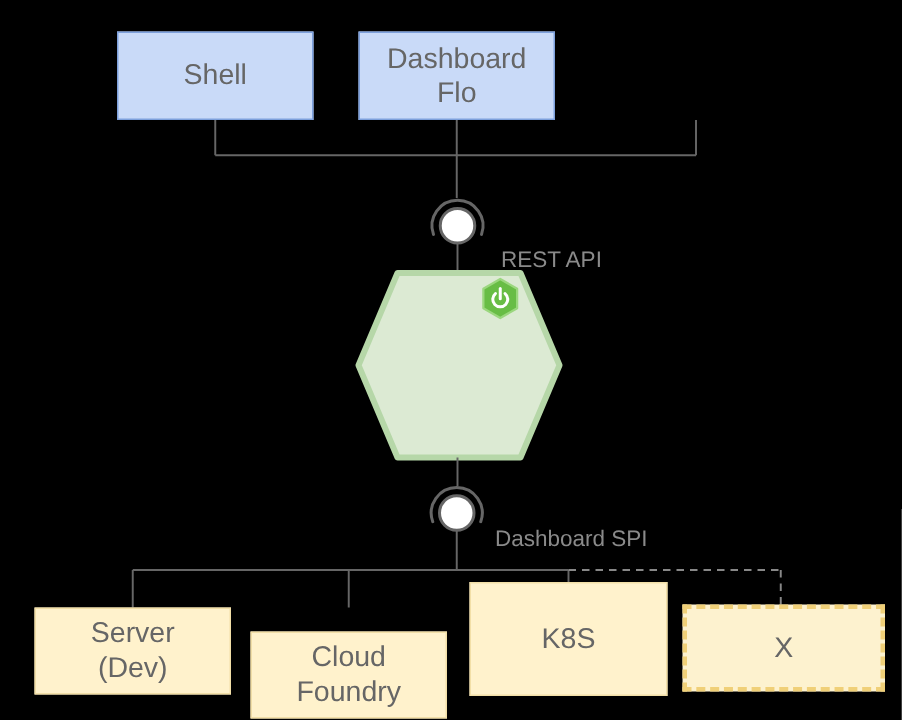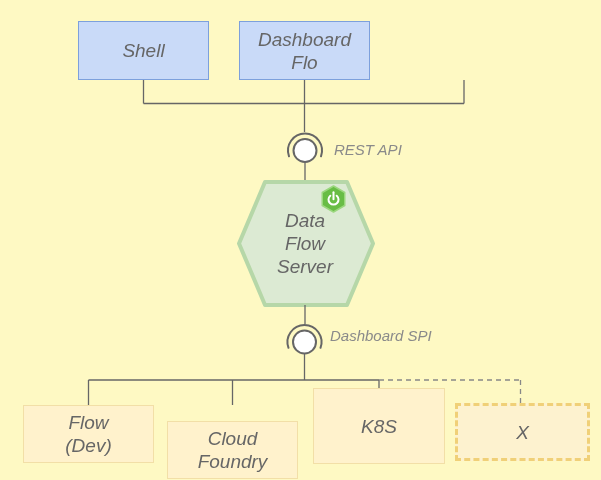--- a/index.html
+++ b/index.html
@@ -3,23 +3,22 @@
 <meta charset="utf-8">
 <style>
   html,body{margin:0;padding:0;}
   body{
     font-family:"Liberation Sans","DejaVu Sans",sans-serif;
     background:#ffffff;
   }
   #diagram{
     position:relative;
     width:601px;height:480px;
-    background:#fef9c3;
+    background:#000000;
     overflow:hidden;
-    font-style:italic;
   }
   #wires{position:absolute;left:0;top:0;width:601px;height:480px;}
   .box{
     position:absolute;
     box-sizing:border-box;
     display:flex;align-items:center;justify-content:center;
     text-align:center;
     white-space:pre-line;
     font-size:19px;line-height:23px;
     color:#666666;
@@ -34,20 +33,21 @@
   }
   .target.dashed{
     background:#fdf2cf;
     border:3px dashed #f0d078;
   }
   .iface-label{
     position:absolute;
     font-size:15px;line-height:20px;
     color:#8a8a8a;
     white-space:nowrap;
+    margin-top:24px;
   }
   .hex-label{
     position:absolute;
     left:255px;top:209px;width:100px;
     text-align:center;
     white-space:pre-line;
     font-size:19px;line-height:23px;
     color:#666666;
   }
   
@@ -108,24 +108,21 @@
     </g>
   </svg>
 
   <div class="box client" id="box-shell">Shell</div>
   <div class="box client" id="box-dashboard">Dashboard
 Flo</div>
 
   <div class="iface-label" id="label-rest">REST API</div>
   <div class="iface-label" id="label-deployer">Dashboard SPI</div>
 
-  <div class="hex-label">Data
-Flow
-Server</div>
 
-  <div class="box target" id="box-local">Flow
+  <div class="box target" id="box-local">Server
 (Dev)</div>
   <div class="box target" id="box-cf">Cloud
 Foundry</div>
   <div class="box target" id="box-k8s">K8S</div>
   <div class="box target dashed" id="box-x">X</div>
 
 </div>
 
 </body></html>

